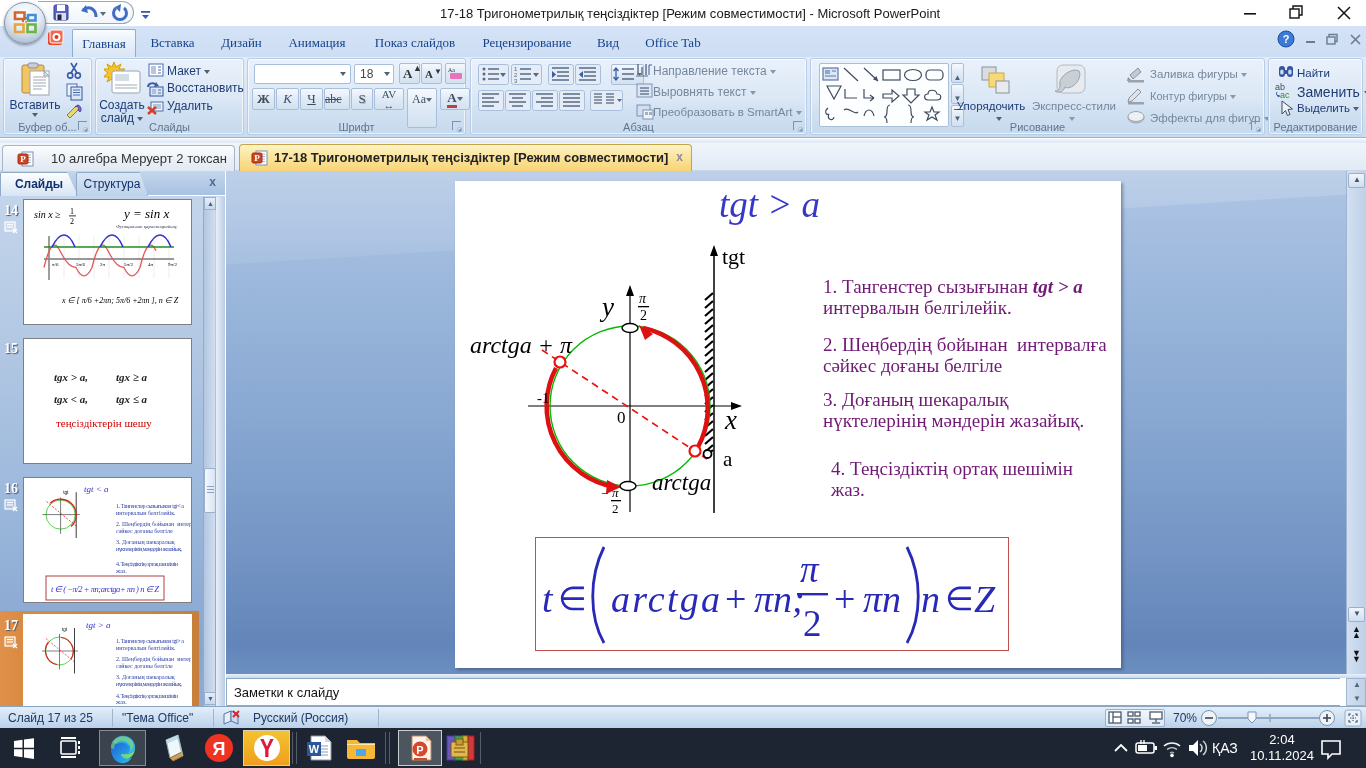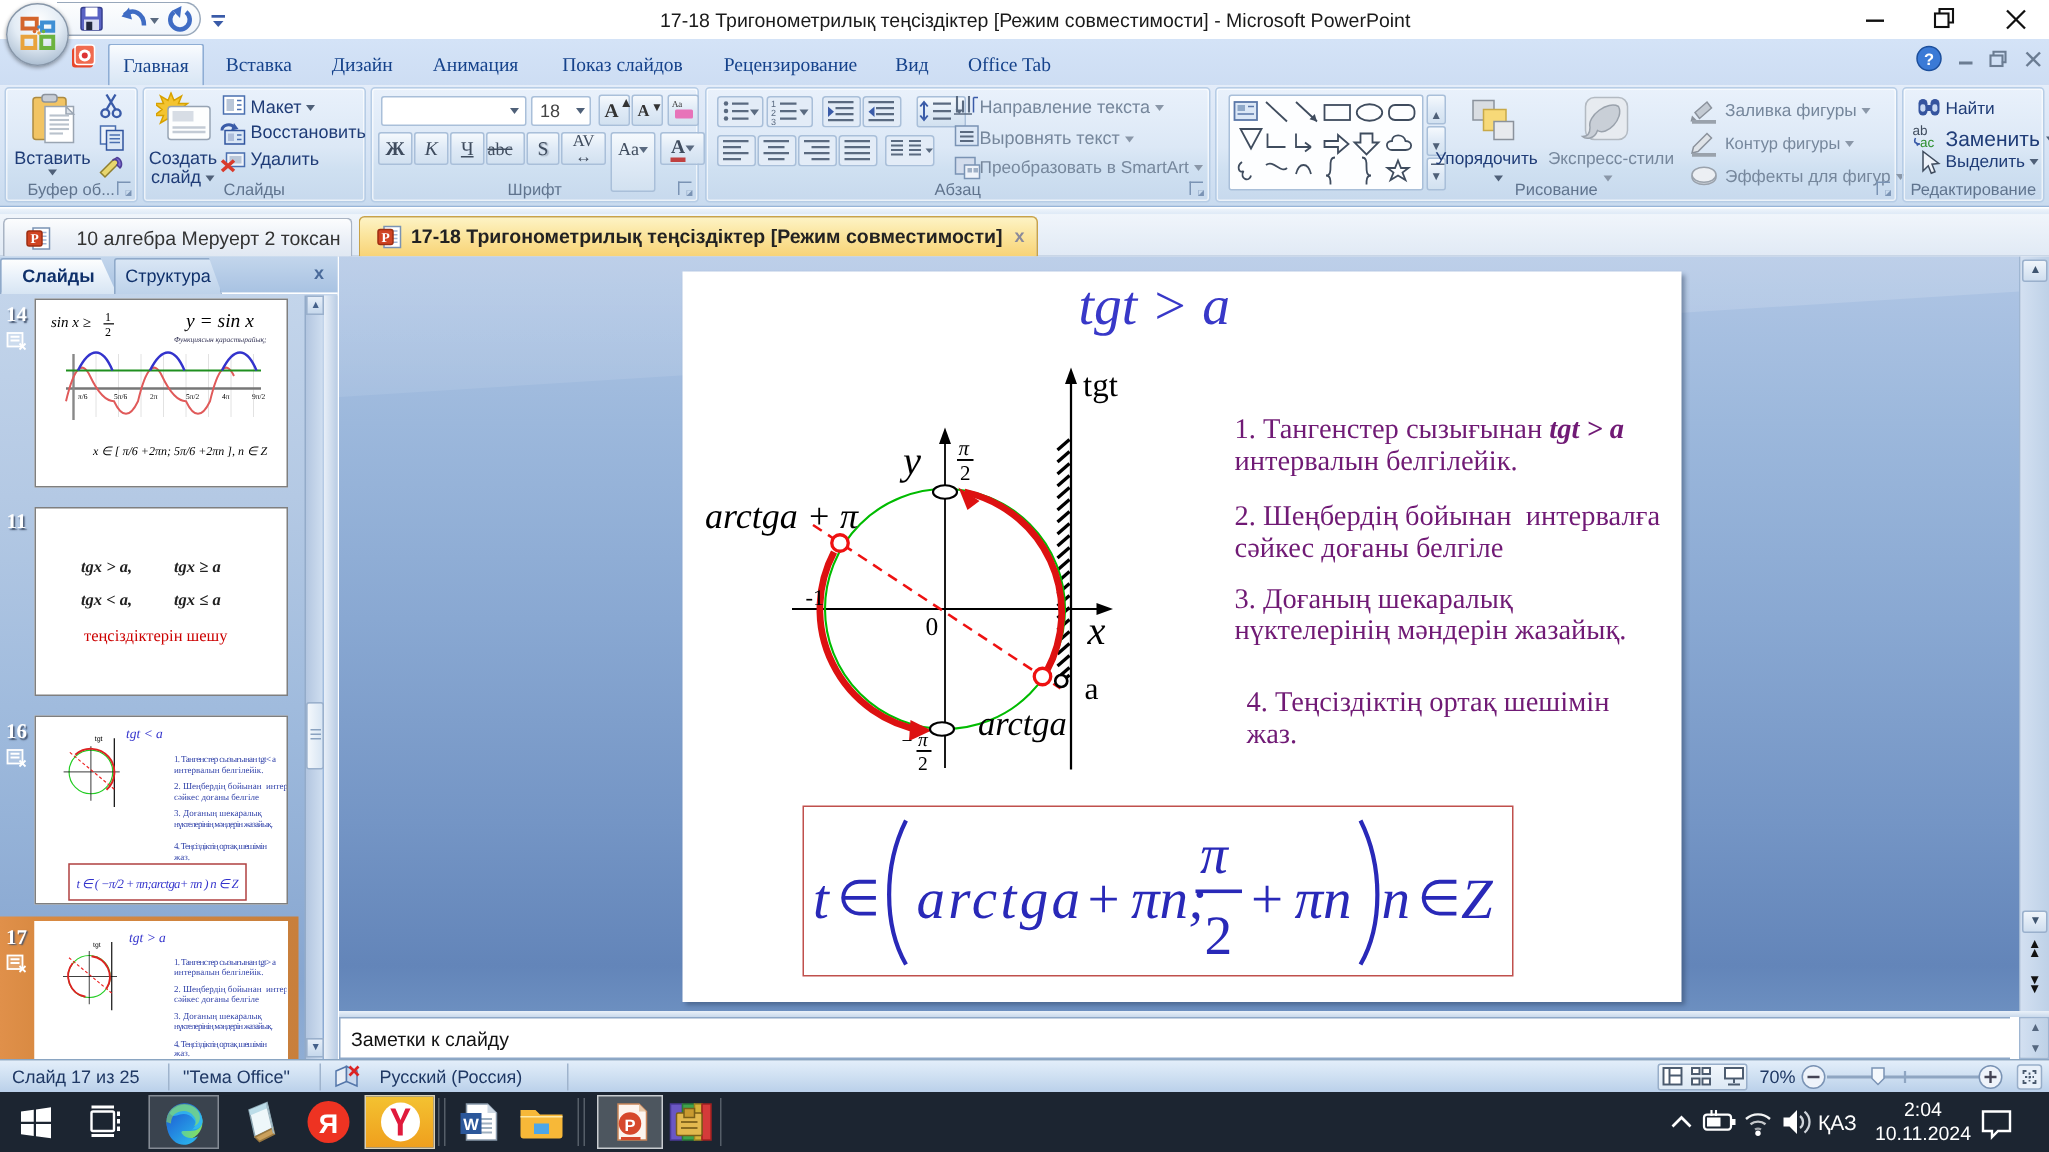--- a/index.html
+++ b/index.html
@@ -590,21 +590,21 @@
             <text x="52" y="66">5π/6</text>
             <text x="76" y="66">2π</text>
             <text x="100" y="66">5π/2</text>
             <text x="124" y="66">4π</text>
             <text x="144" y="66">9π/2</text>
           </g>
         <text x="38" y="103" font-size="8" font-style="italic" font-family="Liberation Serif">x ∈ [ π/6 +2πn; 5π/6 +2πn ], n ∈ Z</text>
       </svg>
     </div>
 
-    <div class="tnum" style="top:170px;">11</div>
+    <div class="tnum" style="top:170px;">15</div>
     <div class="thumb" style="top:167px;height:126px;">
       <svg width="167" height="124" viewBox="0 0 167 124">
         <g font-size="11" font-style="italic" font-weight="bold" font-family="Liberation Serif" fill="#222">
           <text x="30" y="42">tgx &gt; a,</text>
             <text x="92" y="42">tgx ≥ a</text>
           <text x="30" y="64">tgx &lt; a,</text>
             <text x="92" y="64">tgx ≤ a</text>
         </g>
         <text x="32" y="88" font-size="11" fill="#cc0000" font-family="Liberation Serif">теңсіздіктерін   шешу</text>
       </svg>

